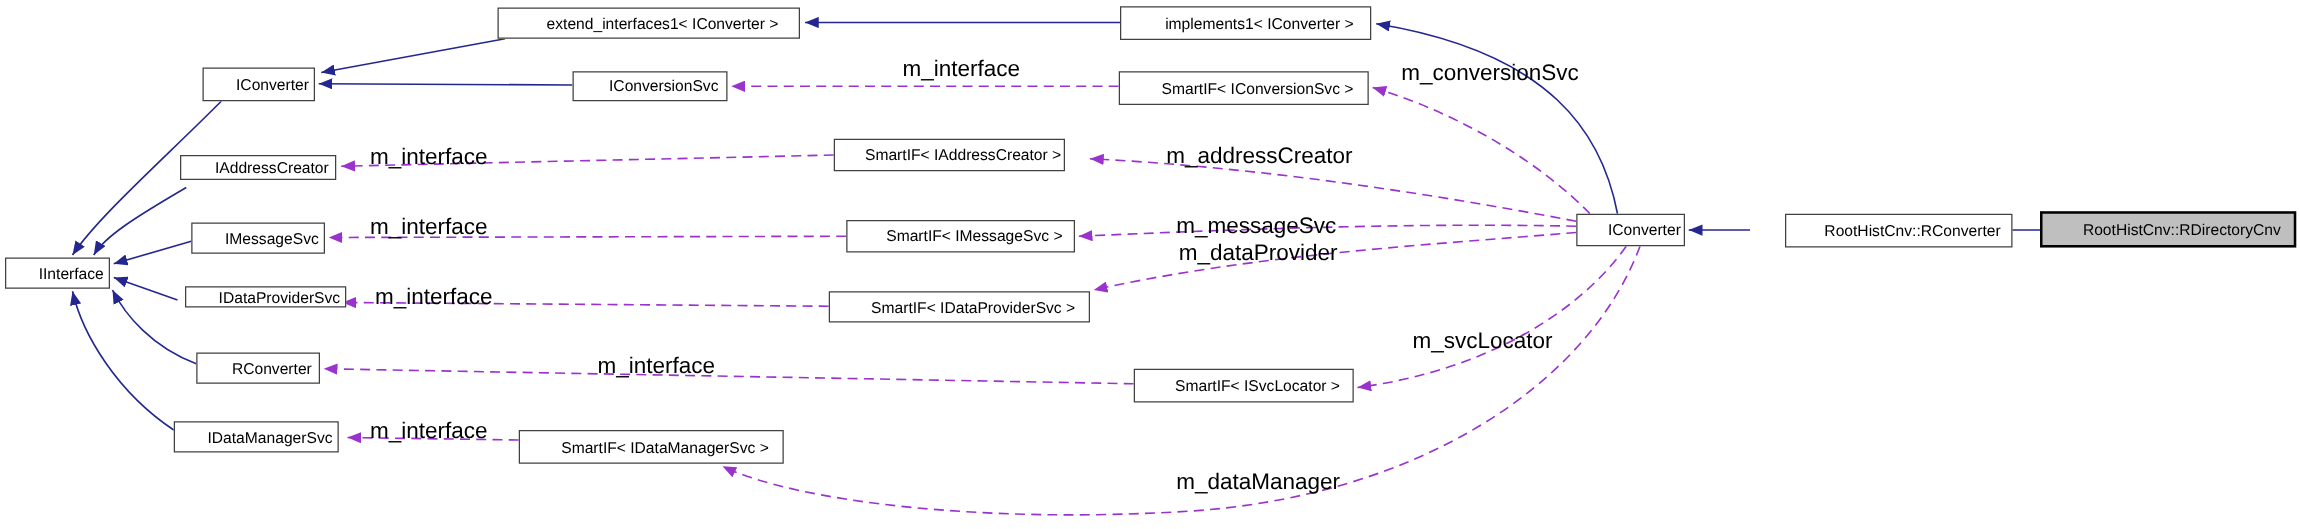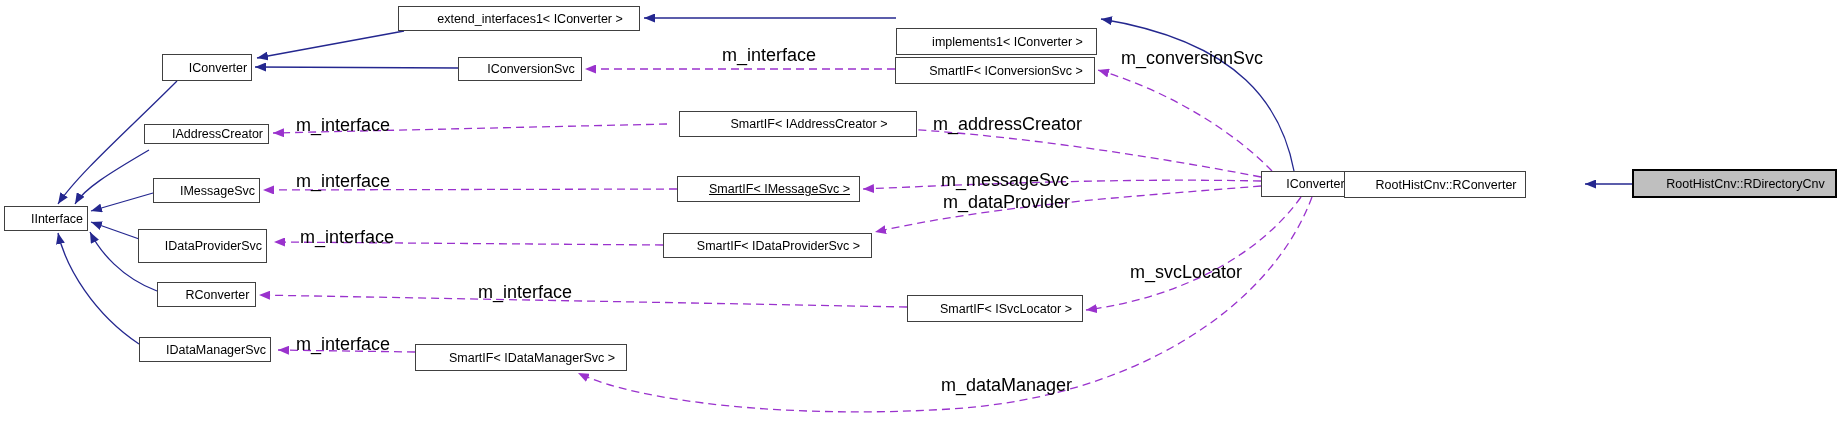--- a/index.html
+++ b/index.html
@@ -102,34 +102,34 @@
     <path class="edge-use" d="M907,307 L259,295" marker-end="url(#arr-use)"></path>
     <path class="edge-use" d="M1301,197 C1262,252 1185,297 1086,310" marker-end="url(#arr-use)"></path>
     <path class="edge-use" d="M415,352 L278,350" marker-end="url(#arr-use)"></path>
     <path class="edge-use" d="M1312,197 C1270,310 1130,398 950,409 C790,419 638,402 578,373" marker-end="url(#arr-use)"></path>
   </svg>
 
   <div class="node" style="left:4px;   top:206px; width:84px;  height:25px;">IInterface</div>
   <div class="node" style="left:162px; top:54px;  width:90px;  height:27px;">IConverter</div>
   <div class="node" style="left:144px; top:124px; width:125px; height:20px;">IAddressCreator</div>
   <div class="node" style="left:153px; top:178px; width:107px; height:25px;">IMessageSvc</div>
-  <div class="node" style="left:138px; top:229px; width:129px; height:34px;">IDataProviderSvc</div>
+  <div class="node" style="left:148px; top:229px; width:129px; height:17px;">IDataProviderSvc</div>
   <div class="node" style="left:157px; top:282px; width:99px;  height:25px;">RConverter</div>
   <div class="node" style="left:139px; top:337px; width:132px; height:25px;">IDataManagerSvc</div>
   <div class="node" style="left:398px; top:6px;   width:242px; height:25px;">extend_interfaces1&lt; IConverter &gt;</div>
   <div class="node" style="left:458px; top:57px;  width:124px; height:24px;">IConversionSvc</div>
-  <div class="node" style="left:667px; top:111px; width:238px; height:26px;margin-left:12px;">SmartIF&lt; IAddressCreator &gt;</div>
-  <div class="node" style="left:677px; top:176px; width:183px; height:26px;text-decoration:underline;">SmartIF&lt; IMessageSvc &gt;</div>
+  <div class="node" style="left:667px; top:111px; width:185px; height:26px;">SmartIF&lt; IAddressCreator &gt;</div>
+  <div class="node" style="left:677px; top:176px; width:183px; height:26px;">SmartIF&lt; IMessageSvc &gt;</div>
   <div class="node" style="left:663px; top:233px; width:209px; height:25px;">SmartIF&lt; IDataProviderSvc &gt;</div>
   <div class="node" style="left:415px; top:344px; width:212px; height:27px;">SmartIF&lt; IDataManagerSvc &gt;</div>
-  <div class="node" style="left:896px; top:5px;   width:201px; height:27px;margin-top:23px;">implements1&lt; IConverter &gt;</div>
+  <div class="node" style="left:896px; top:5px;   width:201px; height:27px;">implements1&lt; IConverter &gt;</div>
   <div class="node" style="left:895px; top:57px;  width:200px; height:27px;">SmartIF&lt; IConversionSvc &gt;</div>
   <div class="node" style="left:907px; top:295px; width:176px; height:27px;">SmartIF&lt; ISvcLocator &gt;</div>
   <div class="node" style="left:1261px;top:171px; width:87px;  height:26px;">IConverter</div>
-  <div class="node" style="left:1344px;top:171px; width:182px; height:27px;">RootHistCnv::RConverter</div>
+  <div class="node" style="left:1428px;top:171px; width:182px; height:27px;">RootHistCnv::RConverter</div>
   <div class="node highlight" style="left:1632px;top:169px; width:205px; height:29px;">RootHistCnv::RDirectoryCnv</div>
 
   <div class="elabel" style="left:722px;  top:46px;">m_interface</div>
   <div class="elabel" style="left:1121px; top:49px;">m_conversionSvc</div>
   <div class="elabel" style="left:296px;  top:116px;">m_interface</div>
   <div class="elabel" style="left:933px;  top:115px;">m_addressCreator</div>
   <div class="elabel" style="left:296px;  top:172px;">m_interface</div>
   <div class="elabel" style="left:941px;  top:171px;">m_messageSvc</div>
   <div class="elabel" style="left:943px;  top:193px;">m_dataProvider</div>
   <div class="elabel" style="left:300px;  top:228px;">m_interface</div>

